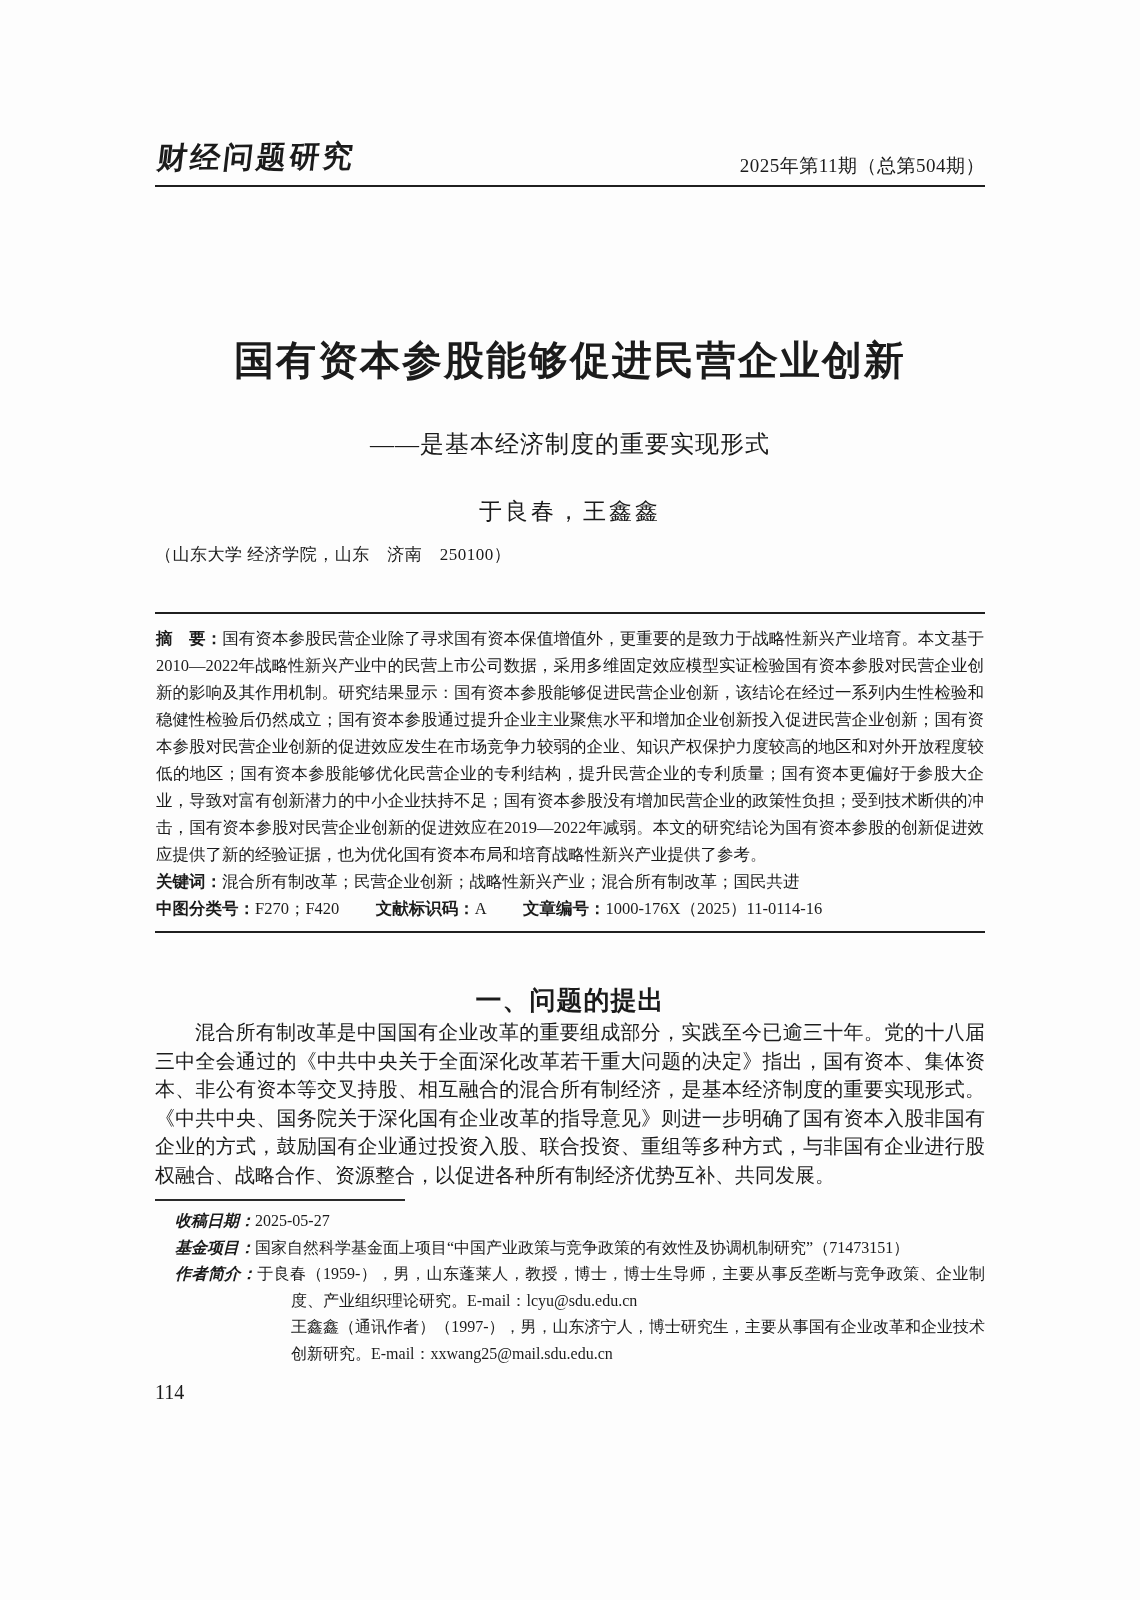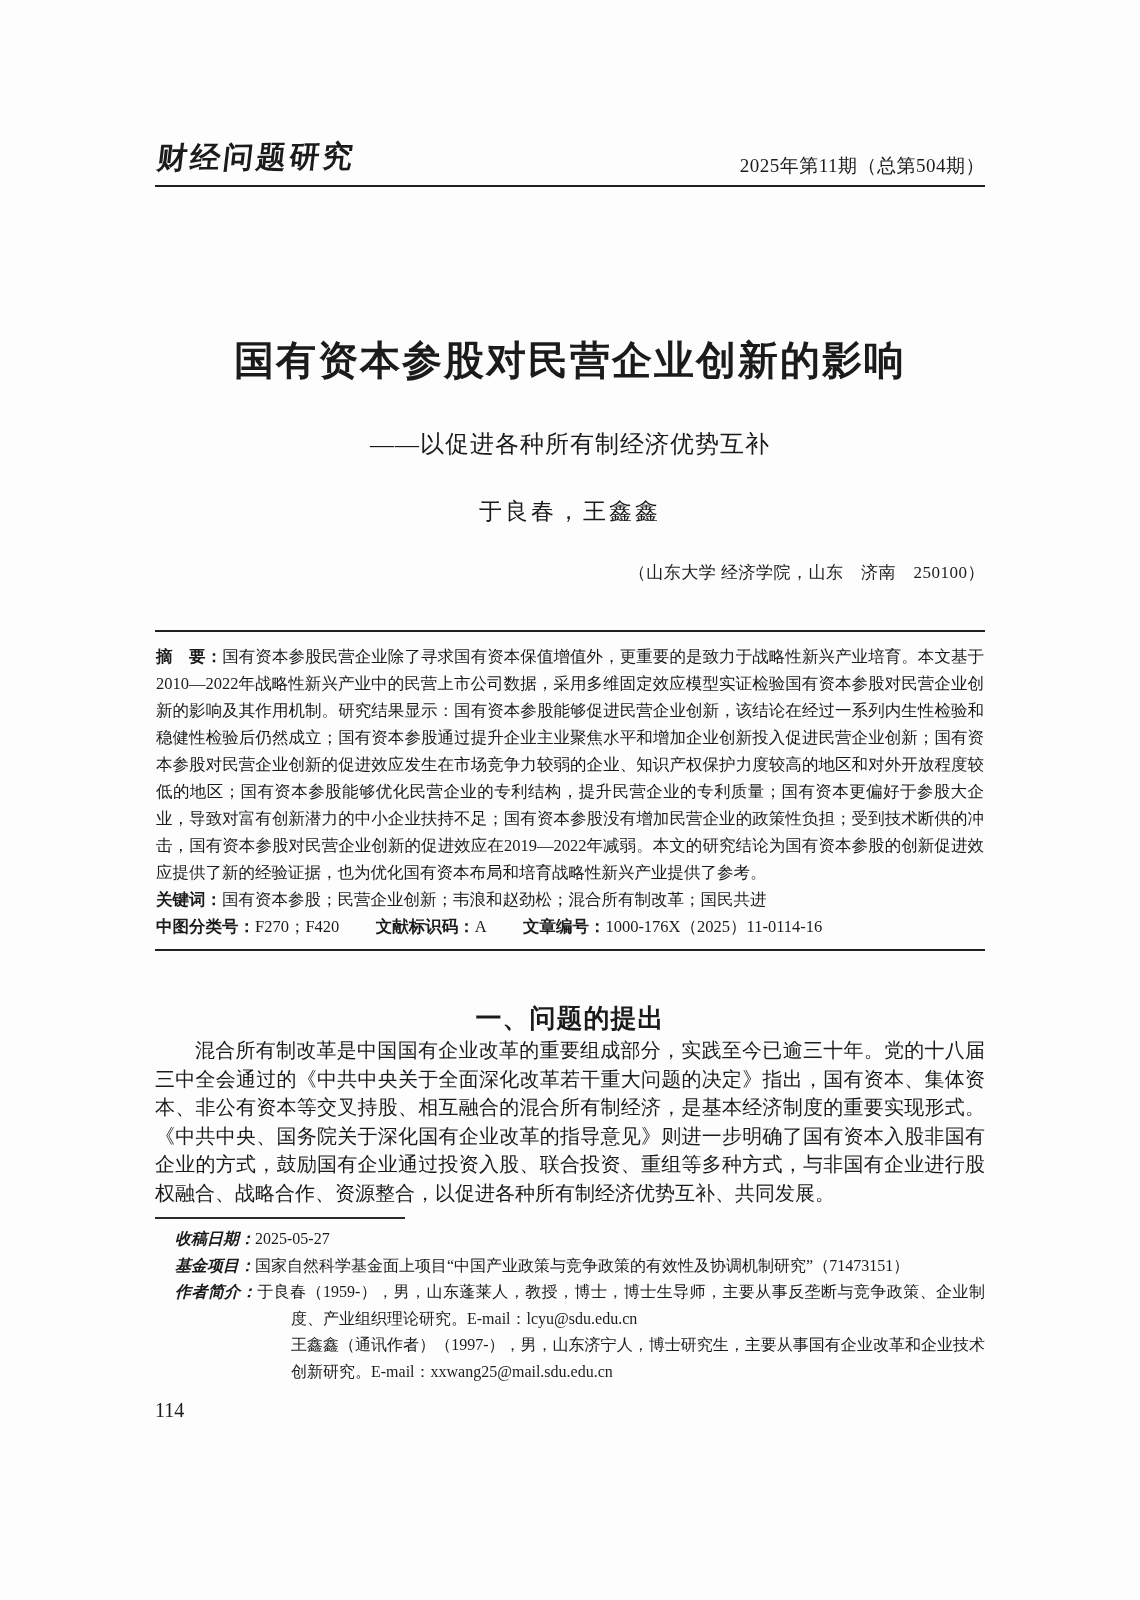--- a/index.html
+++ b/index.html
@@ -24,21 +24,21 @@
   .issue-info { font-size:19px; letter-spacing:0.5px; }
 
   
   .article-title {
     margin-top:146px; text-align:center;
     font-family:"Liberation Sans","DejaVu Sans",sans-serif;
     font-weight:700; font-size:40px; letter-spacing:2px;
   }
   .article-subtitle { margin-top:40px; text-align:center; font-size:24px; letter-spacing:1px; }
   .article-authors  { margin-top:36px; text-align:center; font-size:23px; letter-spacing:3px;font-family:Liberation Mono, monospace; }
-  .article-affiliation { margin-top:34px; text-align:right; font-size:17px; letter-spacing:0.5px; }
+  .article-affiliation { margin-top:16px; text-align:left; font-size:17px; letter-spacing:0.5px; }
 
   
   .abstract-block {
     margin-top:46px; border-top:2px solid #1f1f1f; border-bottom:2px solid #1f1f1f;
     padding:11px 1px 9px;
   }
   .abstract-text, .kw-line, .clc-line { font-size:16.5px; line-height:27px; text-align:justify; }
   .label {
     font-family:"Liberation Sans","DejaVu Sans",sans-serif;
     font-weight:700;
@@ -68,28 +68,28 @@
 <body>
 
 <div class="page">
 
   <div class="content journal-header">
     <div class="logo">财经问题研究</div>
     <div class="issue-info">2025年第11期（总第504期）</div>
   </div>
 
   <div class="content">
-    <h1 class="article-title">国有资本参股对民营企业创新的影响</h1>
-    <div class="article-subtitle">——以促进各种所有制经济优势互补</div>
+    <h1 class="article-title">国有资本参股能够促进民营企业创新</h1>
+    <div class="article-subtitle">——是基本经济制度的重要实现形式</div>
     <div class="article-authors">于良春，王鑫鑫</div>
     <div class="article-affiliation">（山东大学 经济学院，山东　济南　250100）</div>
 
     <div class="abstract-block">
       <p class="abstract-text"><span class="label">摘　要：</span><span>国有资本参股民营企业除了寻求国有资本保值增值外，更重要的是致力于战略性新兴产业培育。本文基于2010—2022年战略性新兴产业中的民营上市公司数据，采用多维固定效应模型实证检验国有资本参股对民营企业创新的影响及其作用机制。研究结果显示：国有资本参股能够促进民营企业创新，该结论在经过一系列内生性检验和稳健性检验后仍然成立；国有资本参股通过提升企业主业聚焦水平和增加企业创新投入促进民营企业创新；国有资本参股对民营企业创新的促进效应发生在市场竞争力较弱的企业、知识产权保护力度较高的地区和对外开放程度较低的地区；国有资本参股能够优化民营企业的专利结构，提升民营企业的专利质量；国有资本更偏好于参股大企业，导致对富有创新潜力的中小企业扶持不足；国有资本参股没有增加民营企业的政策性负担；受到技术断供的冲击，国有资本参股对民营企业创新的促进效应在2019—2022年减弱。本文的研究结论为国有资本参股的创新促进效应提供了新的经验证据，也为优化国有资本布局和培育战略性新兴产业提供了参考。</span></p>
-      <p class="kw-line"><span class="label">关键词：</span><span>国有资本参股；民营企业创新；韦浪和赵劲松；混合所有制改革；国民共进</span></p>
+      <p class="kw-line"><span class="label">关键词：</span><span>混合所有制改革；民营企业创新；战略性新兴产业；混合所有制改革；国民共进</span></p>
       <p class="clc-line"><span class="label">中图分类号：</span><span>F270；F420</span><span class="label gap">文献标识码：</span><span>A</span><span class="label gap">文章编号：</span><span>1000-176X（2025）11-0114-16</span></p>
     </div>
 
     <h2 class="section-heading">一、问题的提出</h2>
 
     <p class="body-para first">混合所有制改革是中国国有企业改革的重要组成部分，实践至今已逾三十年。党的十八届三中全会通过的《中共中央关于全面深化改革若干重大问题的决定》指出，国有资本、集体资本、非公有资本等交叉持股、相互融合的混合所有制经济，是基本经济制度的重要实现形式。《中共中央、国务院关于深化国有企业改革的指导意见》则进一步明确了国有资本入股非国有企业的方式，鼓励国有企业通过投资入股、联合投资、重组等多种方式，与非国有企业进行股权融合、战略合作、资源整合，以促进各种所有制经济优势互补、共同发展。</p>
 
     <div class="footnote-sep"></div>
 
     <div class="footnotes">

